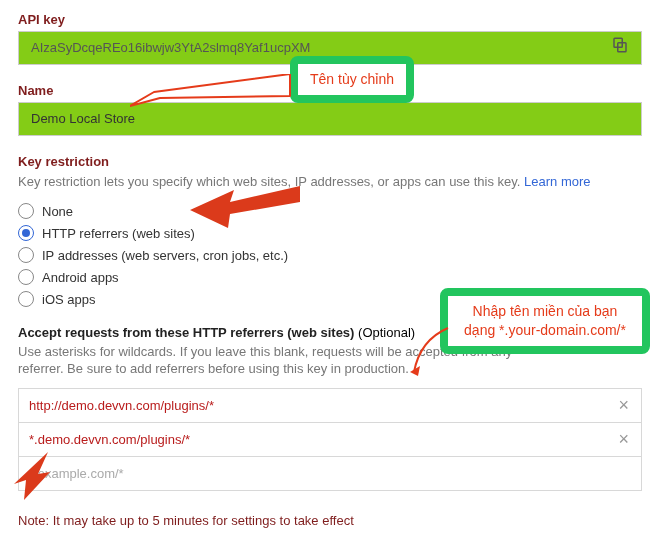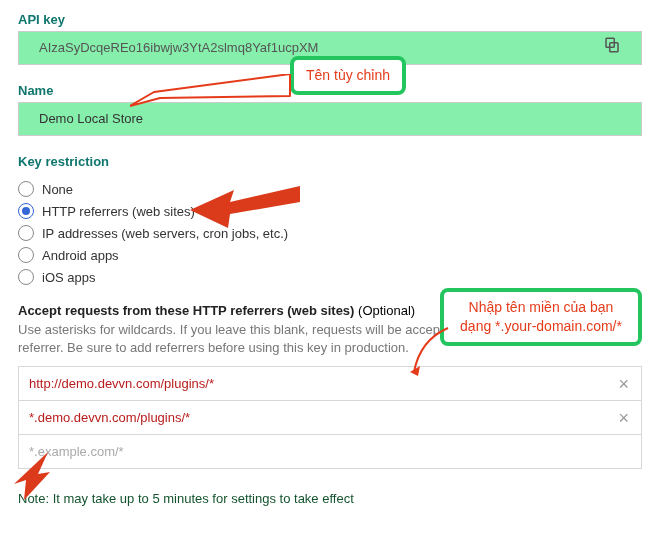--- a/index.html
+++ b/index.html
@@ -1,40 +1,40 @@
 <!DOCTYPE html>
 <html><head>
 <meta charset="utf-8">
 <style>
   html,body{margin:0;padding:0;font-family:Arial,Helvetica,sans-serif;font-size:13px;color:#222;background:#fff}
   .page{width:660px;box-sizing:border-box;padding:12px 18px 20px 18px;position:relative}
-  .label{font-weight:bold;font-size:13px;margin-bottom:4px;color:#0f766e}
-  .field-box{border:1px solid #ccc;background:#86efac;padding:6px 20px;font-size:13px;color:#555;position:relative;height:20px;line-height:20px;box-sizing:content-box}
+  .label{font-weight:bold;font-size:13px;margin-bottom:4px;color:#7f1d1d}
+  .field-box{border:1px solid #ccc;background:#84cc16;padding:6px 12px;font-size:13px;color:#555;position:relative;height:20px;line-height:20px;box-sizing:content-box}
   .api-box{display:flex;align-items:center}
   .api-val{flex:1;font-family:Arial,Helvetica,sans-serif;color:#555}
   .copy-icon{width:18px;height:18px;cursor:pointer}
   .section{margin-top:18px}
   .desc{color:#777;font-size:13px;margin-top:3px;line-height:1.35}
   .desc a{color:#3367d6;text-decoration:none}
   .radio-list{margin-top:12px}
   .radio-row{display:flex;align-items:flex-end;margin:6px 0;font-size:13px;color:#333}
   .radio{width:14px;height:14px;border:1px solid #888;border-radius:50%;margin-right:8px;position:relative;flex-shrink:0}
   .radio.checked{border-color:#3367d6}
   .radio.checked::after{content:"";position:absolute;left:3px;top:3px;width:8px;height:8px;border-radius:50%;background:#3367d6}
   .sub-label{font-weight:bold;font-size:13px;margin-top:18px}
   .opt{font-weight:normal;color:#000000}
   .ref-row{border:1px solid #d8d8d8;border-top:none;padding:8px 8px;display:flex;align-items:center;font-size:13px;color:#555}
   .ref-row:first-of-type{border-top:1px solid #d8d8d8}
   .ref-row input{border:none;outline:none;width:100%;font-size:13px;color:#b91c1c;background:transparent}
   .ref-row input::placeholder{color:#aaa}
   .x{color:#999;font-size:18px;line-height:14px;cursor:pointer;padding:0 4px}
-  .note{color:#14532d;font-size:13px;margin-top:22px}
+  .note{color:#7f1d1d;font-size:13px;margin-top:22px}
 
   
-  .callout{position:absolute;border:4px solid #22c55e;border-radius:8px;background:#fff;color:#e53b1a;font-size:14px;padding:6px 12px;text-align:center;line-height:1.35;box-shadow:0 0 0 1px rgba(255,255,255,.6) inset}
+  .callout{position:absolute;border:8px solid #22c55e;border-radius:8px;background:#fff;color:#e53b1a;font-size:14px;padding:6px 12px;text-align:center;line-height:1.35;box-shadow:0 0 0 1px rgba(255,255,255,.6) inset}
   .callout.small{font-size:14px}
   .arrow{position:absolute}
 
   
   .name-input{width:100%;border:none;outline:none;font-size:13px;color:#333;padding:0;background:transparent}
 </style>
 </head>
 <body>
 
 <div class="page">
@@ -52,20 +52,23 @@
 
   <div class="section">
     <div class="label">Name</div>
     <div class="field-box">
       <input class="name-input" type="text" value="Demo Local Store" style="">
     </div>
   </div>
 
   <div class="section">
     <div class="label">Key restriction</div>
+    <div class="desc">
+      <span>Key restriction lets you specify which web sites, IP addresses, or apps can use this key. </span><a href="#">Learn more</a>
+    </div>
 
     <div class="radio-list">
       <div class="radio-row">
         <span class="radio"></span>
         <span>None</span>
       </div>
       <div class="radio-row">
         <span class="radio checked"></span>
         <span>HTTP referrers (web sites)</span>
       </div>

